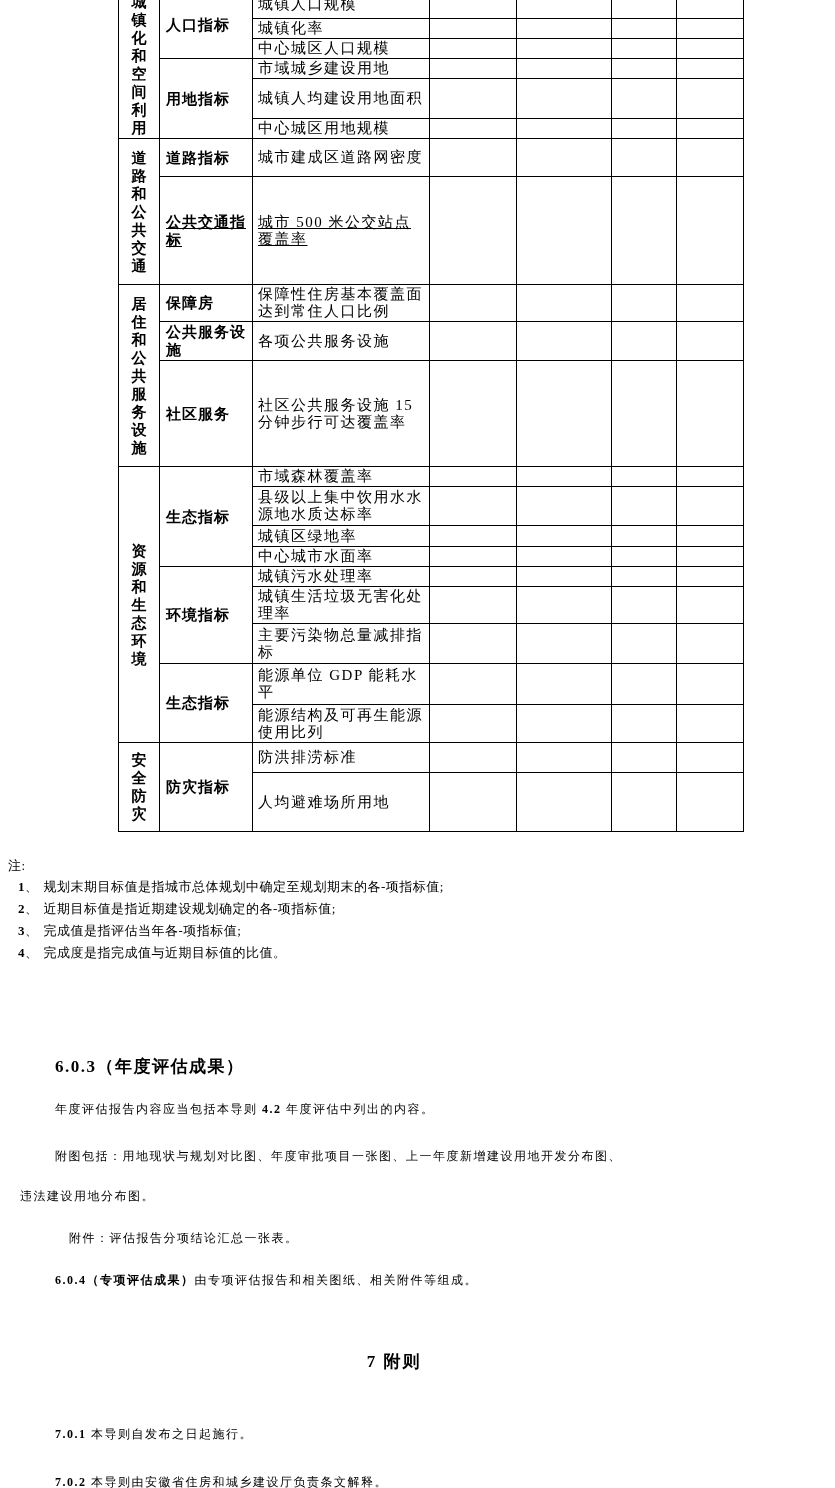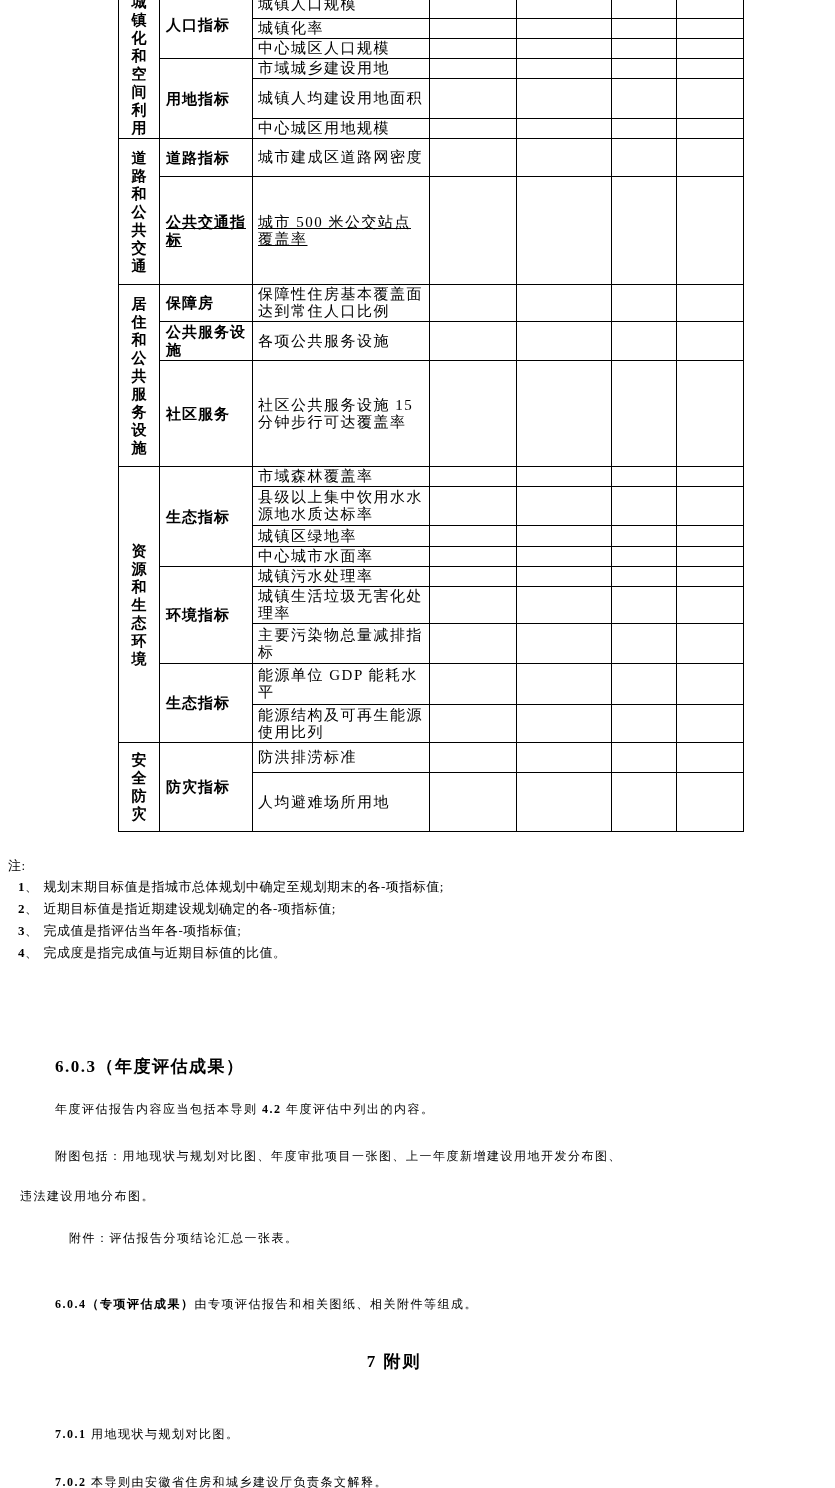--- a/index.html
+++ b/index.html
@@ -41,21 +41,21 @@
   .note-sep{margin-right:5px;}
 
   
   .bodytext{position:absolute;font-size:12px;letter-spacing:1.5px;line-height:20px;white-space:nowrap;}
   .b-bold{font-weight:bold;}
   .h-603{left:55px;top:1057px;font-size:17px;font-weight:bold;}
   .p-1{left:55px;top:1099px;}
   .p-2a{left:55px;top:1146px;}
   .p-2b{left:20px;top:1186px;}
   .p-3{left:55px;top:1228px;margin-left:14px;}
-  .p-4{left:55px;top:1270px;margin-top:24px;}
+  .p-4{left:55px;top:1270px;}
   .h-7{left:0;top:1352px;width:788px;text-align:center;font-size:17px;font-weight:bold;letter-spacing:2px;}
   .p-701{left:55px;top:1424px;}
   .p-702{left:55px;top:1472px;}
   .ref-bold{font-weight:bold;}
 </style>
 </head>
 <body>
 
 <div class="page">
 
@@ -312,20 +312,20 @@
 
   <div class="bodytext p-3">附件：评估报告分项结论汇总一张表。</div>
 
   <div class="bodytext p-4">
     <span class="b-bold">6.0.4（专项评估成果）</span><span>由专项评估报告和相关图纸、相关附件等组成。</span>
   </div>
 
   <div class="bodytext h-7">7 附则</div>
 
   <div class="bodytext p-701">
-    <span class="b-bold">7.0.1</span><span> 用地现状与规划对比图。</span>
+    <span class="b-bold">7.0.1</span><span> 本导则自发布之日起施行。</span>
   </div>
 
   <div class="bodytext p-702">
     <span class="b-bold">7.0.2</span><span> 本导则由安徽省住房和城乡建设厅负责条文解释。</span>
   </div>
 
 </div>
 
 </body></html>

